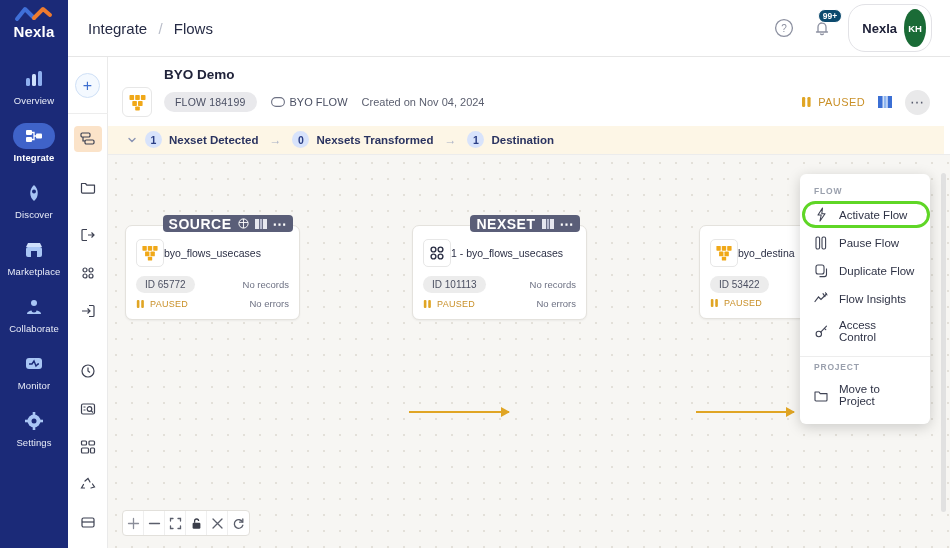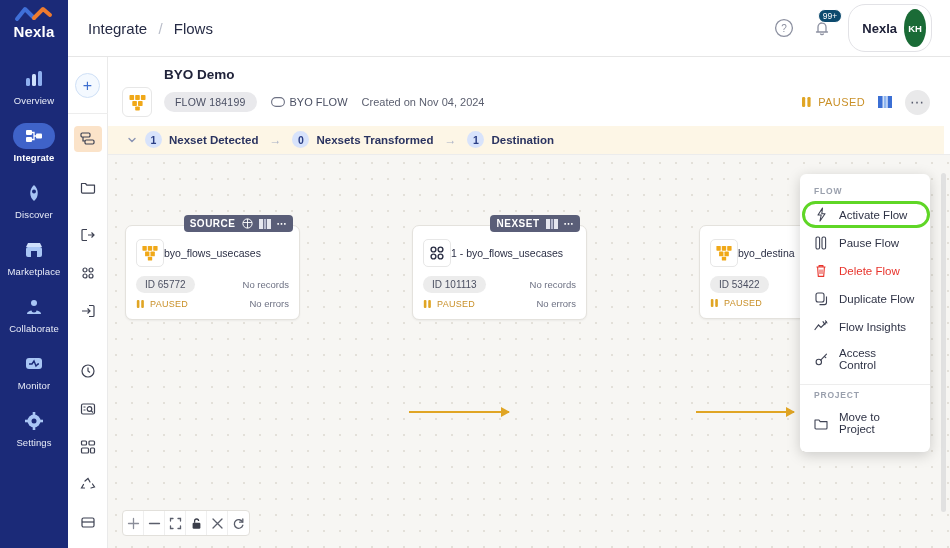--- a/index.html
+++ b/index.html
@@ -39,21 +39,21 @@
   .topbar {
     height: 57px; background: #fff; border-bottom: 1px solid #e6e6e6;
     display: flex; align-items: center; padding: 0 18px 0 20px; flex: 0 0 57px;
   }
   .crumb { font-size: 15px; color: #262b45; text-align: right; }
   .crumb .sep { color: #b9bdc9; margin: 0 7px; }
   .topbar-right { margin-left: auto; display: flex; align-items: center; gap: 14px; }
   .icon-btn { width: 24px; height: 24px; display: flex; align-items: center; justify-content: center; cursor: pointer; position: relative; }
   .badge-99 {
     position: absolute; top: -7px; left: 8px; background: #0c4a6e; color: #fff;
-    font-size: 8.5px; font-weight: normal; border-radius: 9px; padding: 1.5px 3.5px;
+    font-size: 8.5px; font-weight: bold; border-radius: 9px; padding: 1.5px 3.5px;
     line-height: 1; border: 1.5px solid #fff;
   }
   .acct {
     display: flex; align-items: center; gap: 7px; border: 1px solid #e2e2e6;
     border-radius: 17px; padding: 4px 5px 4px 13px; cursor: pointer;
   }
   .acct-name { font-size: 13px; color: #20233a; font-weight: bold; }
   .avatar {
     width: 22px; height: 38px; border-radius: 50%; background: #1a6b36; color: #fff;
     font-size: 9.5px; font-weight: bold; display: flex; align-items: center; justify-content: center;
@@ -120,21 +120,21 @@
     background-image: radial-gradient(#e3e0d9 1px, transparent 1px);
     background-size: 16px 16px;
   }
   .node {
     position: absolute; width: 175px; background: #fff; border: 1px solid #e4e2dd;
     border-radius: 7px; box-shadow: 0 1px 2px rgba(0,0,0,.05);
   }
   .node-badge {
     position: absolute; top: -11px; right: 6px; background: #5a5e78; color: #fff;
     border-radius: 4px; height: 17px; display: flex; align-items: center; gap: 6px;
-    padding: 0 6px; font-size: 10px; font-weight: bold; letter-spacing: .5px;
+    padding: 0 6px; font-size: 14px; font-weight: bold; letter-spacing: .5px;
   }
   .node-top { display: flex; align-items: center; padding: 13px 10px 9px 10px; }
   .node-ico {
     width: 28px; height: 28px; border: 1px solid #e7e7e7; border-radius: 5px;
     display: flex; align-items: center; justify-content: center; flex: 0 0 28px;
   }
   .node-name { font-size: 10.5px; color: #2b2f45; overflow: hidden; white-space: nowrap; }
   .node-mid { display: flex; align-items: center; padding: 0 10px 5px 10px; }
   .node-id { background: #ececec; color: #4c5062; font-size: 10px; border-radius: 10px; padding: 3px 9px; }
   .node-meta { margin-left: auto; font-size: 9.5px; color: #6d7183; }
@@ -649,29 +649,20 @@
           <div class="menu-item">
             <span class="mi-icon">
               <svg width="12" height="14" viewBox="0 0 12 14">
                   <rect x="1" y="1" width="3.6" height="12" rx="1.4" stroke="#3f4354" stroke-width="1.1" fill="none"></rect>
                   <rect x="7" y="1" width="3.6" height="12" rx="1.4" stroke="#3f4354" stroke-width="1.1" fill="none"></rect>
                 </svg>
             </span>
             <span>Pause Flow</span>
           </div>
 
-          <div class="menu-item danger">
-            <span class="mi-icon">
-              <svg width="12" height="14" viewBox="0 0 12 14">
-                  <path d="M1.5 3 h9 M4 3 V1.6 h4 V3 M2.6 3 l.7 9.4 h5.4 L9.4 3" stroke="#e8342c" stroke-width="1.1" fill="none" stroke-linejoin="round"></path>
-                  <path d="M5 5.5 v4.6 M7 5.5 v4.6" stroke="#e8342c" stroke-width="1"></path>
-                </svg>
-            </span>
-            <span>Delete Flow</span>
-          </div>
 
           <div class="menu-item">
             <span class="mi-icon">
               <svg width="13" height="14" viewBox="0 0 13 14">
                   <rect x="1" y="1" width="8" height="9" rx="2" stroke="#3f4354" stroke-width="1.1" fill="none"></rect>
                   <path d="M4.5 12.6 h5 a2 2 0 0 0 2-2 V4.5" stroke="#3f4354" stroke-width="1.1" fill="none"></path>
                 </svg>
             </span>
             <span>Duplicate Flow</span>
           </div>

